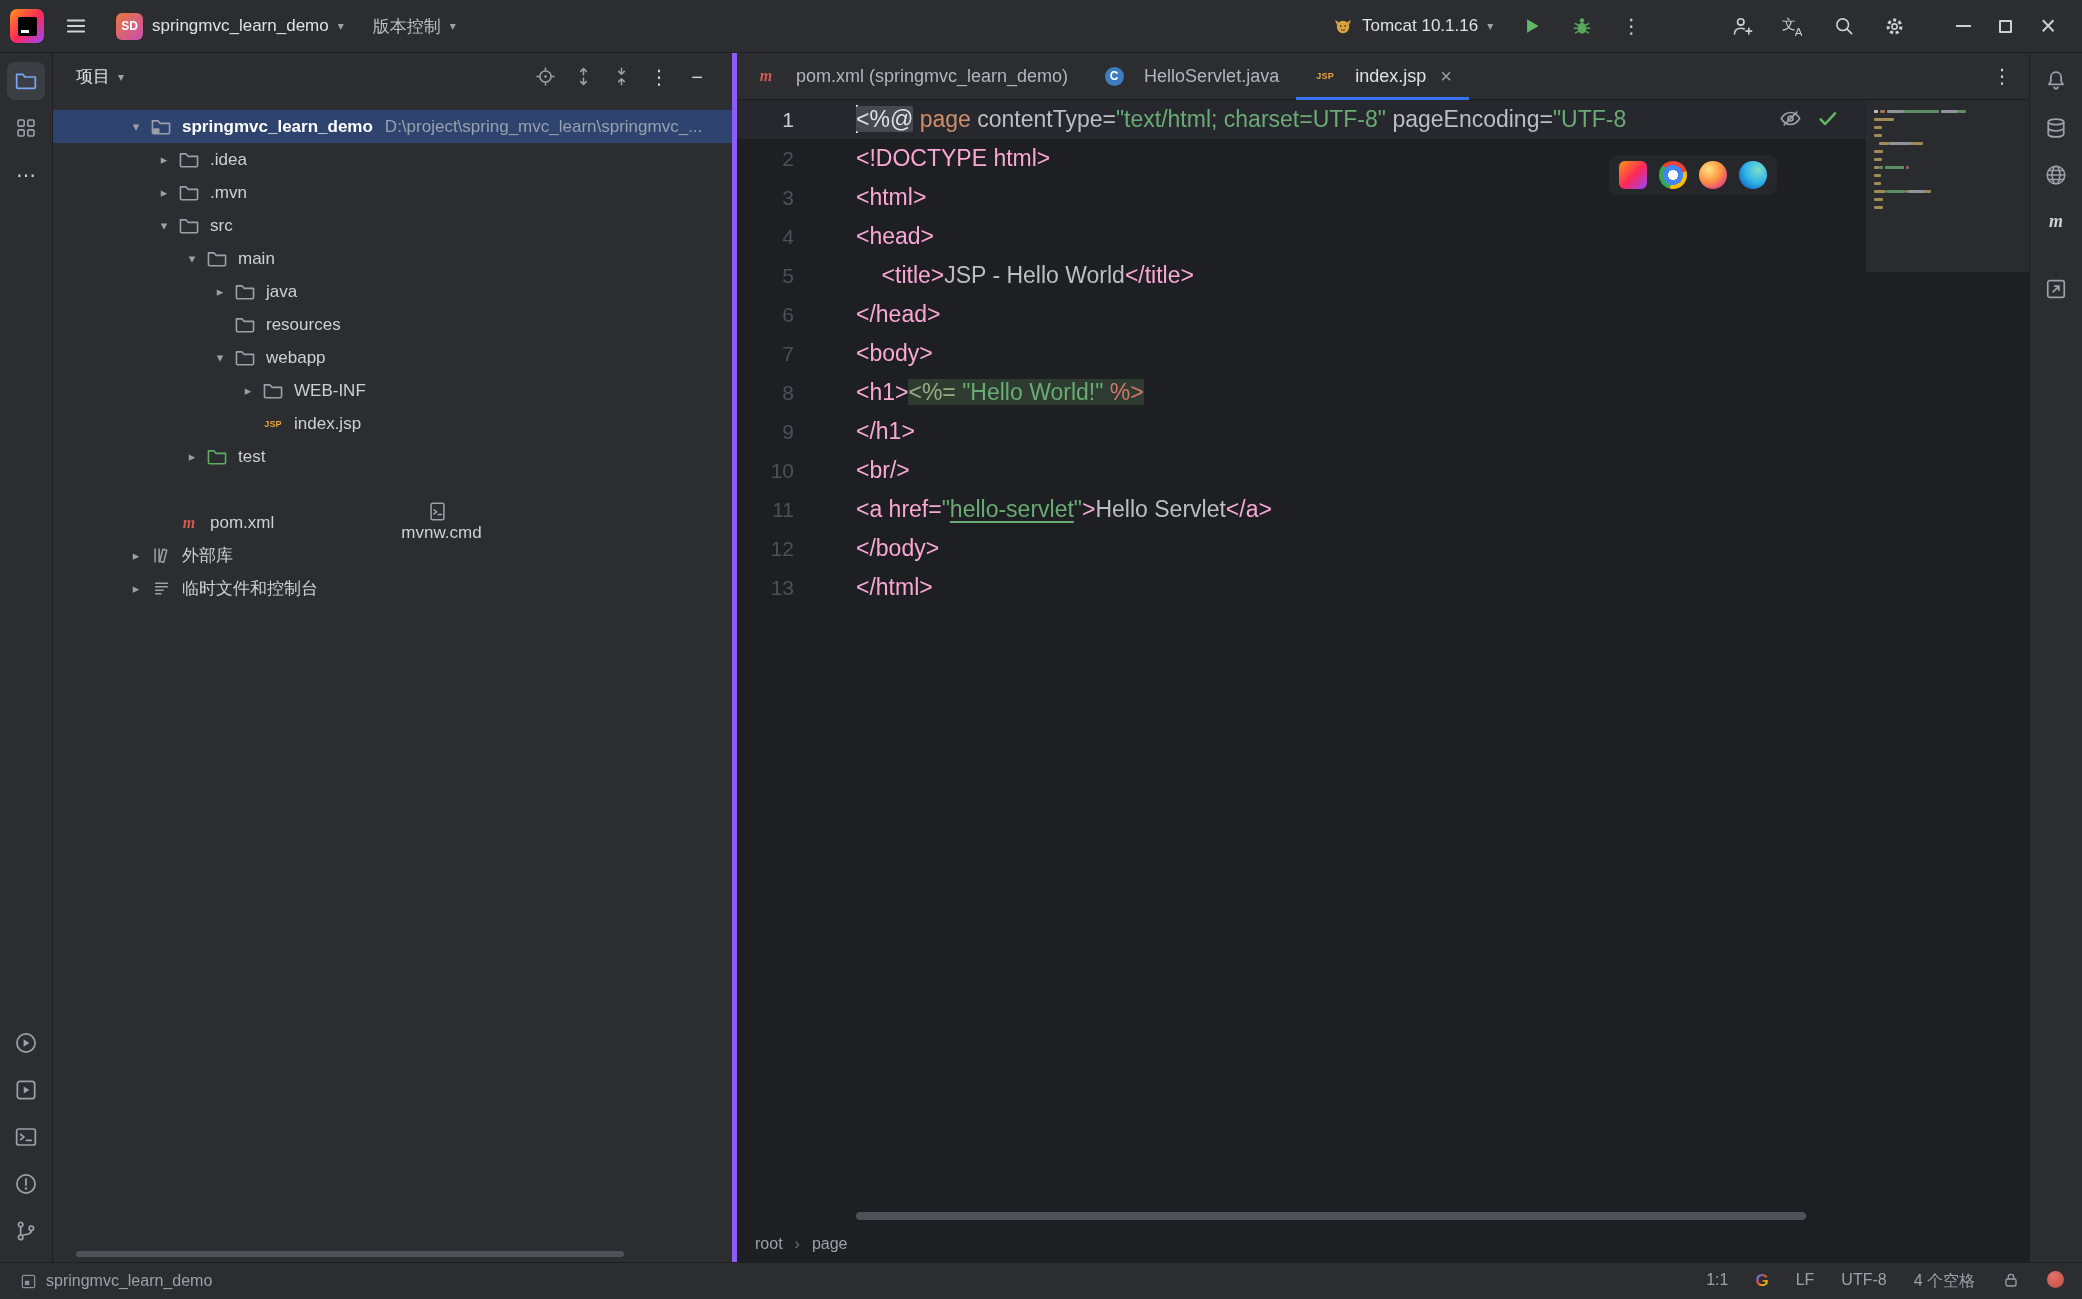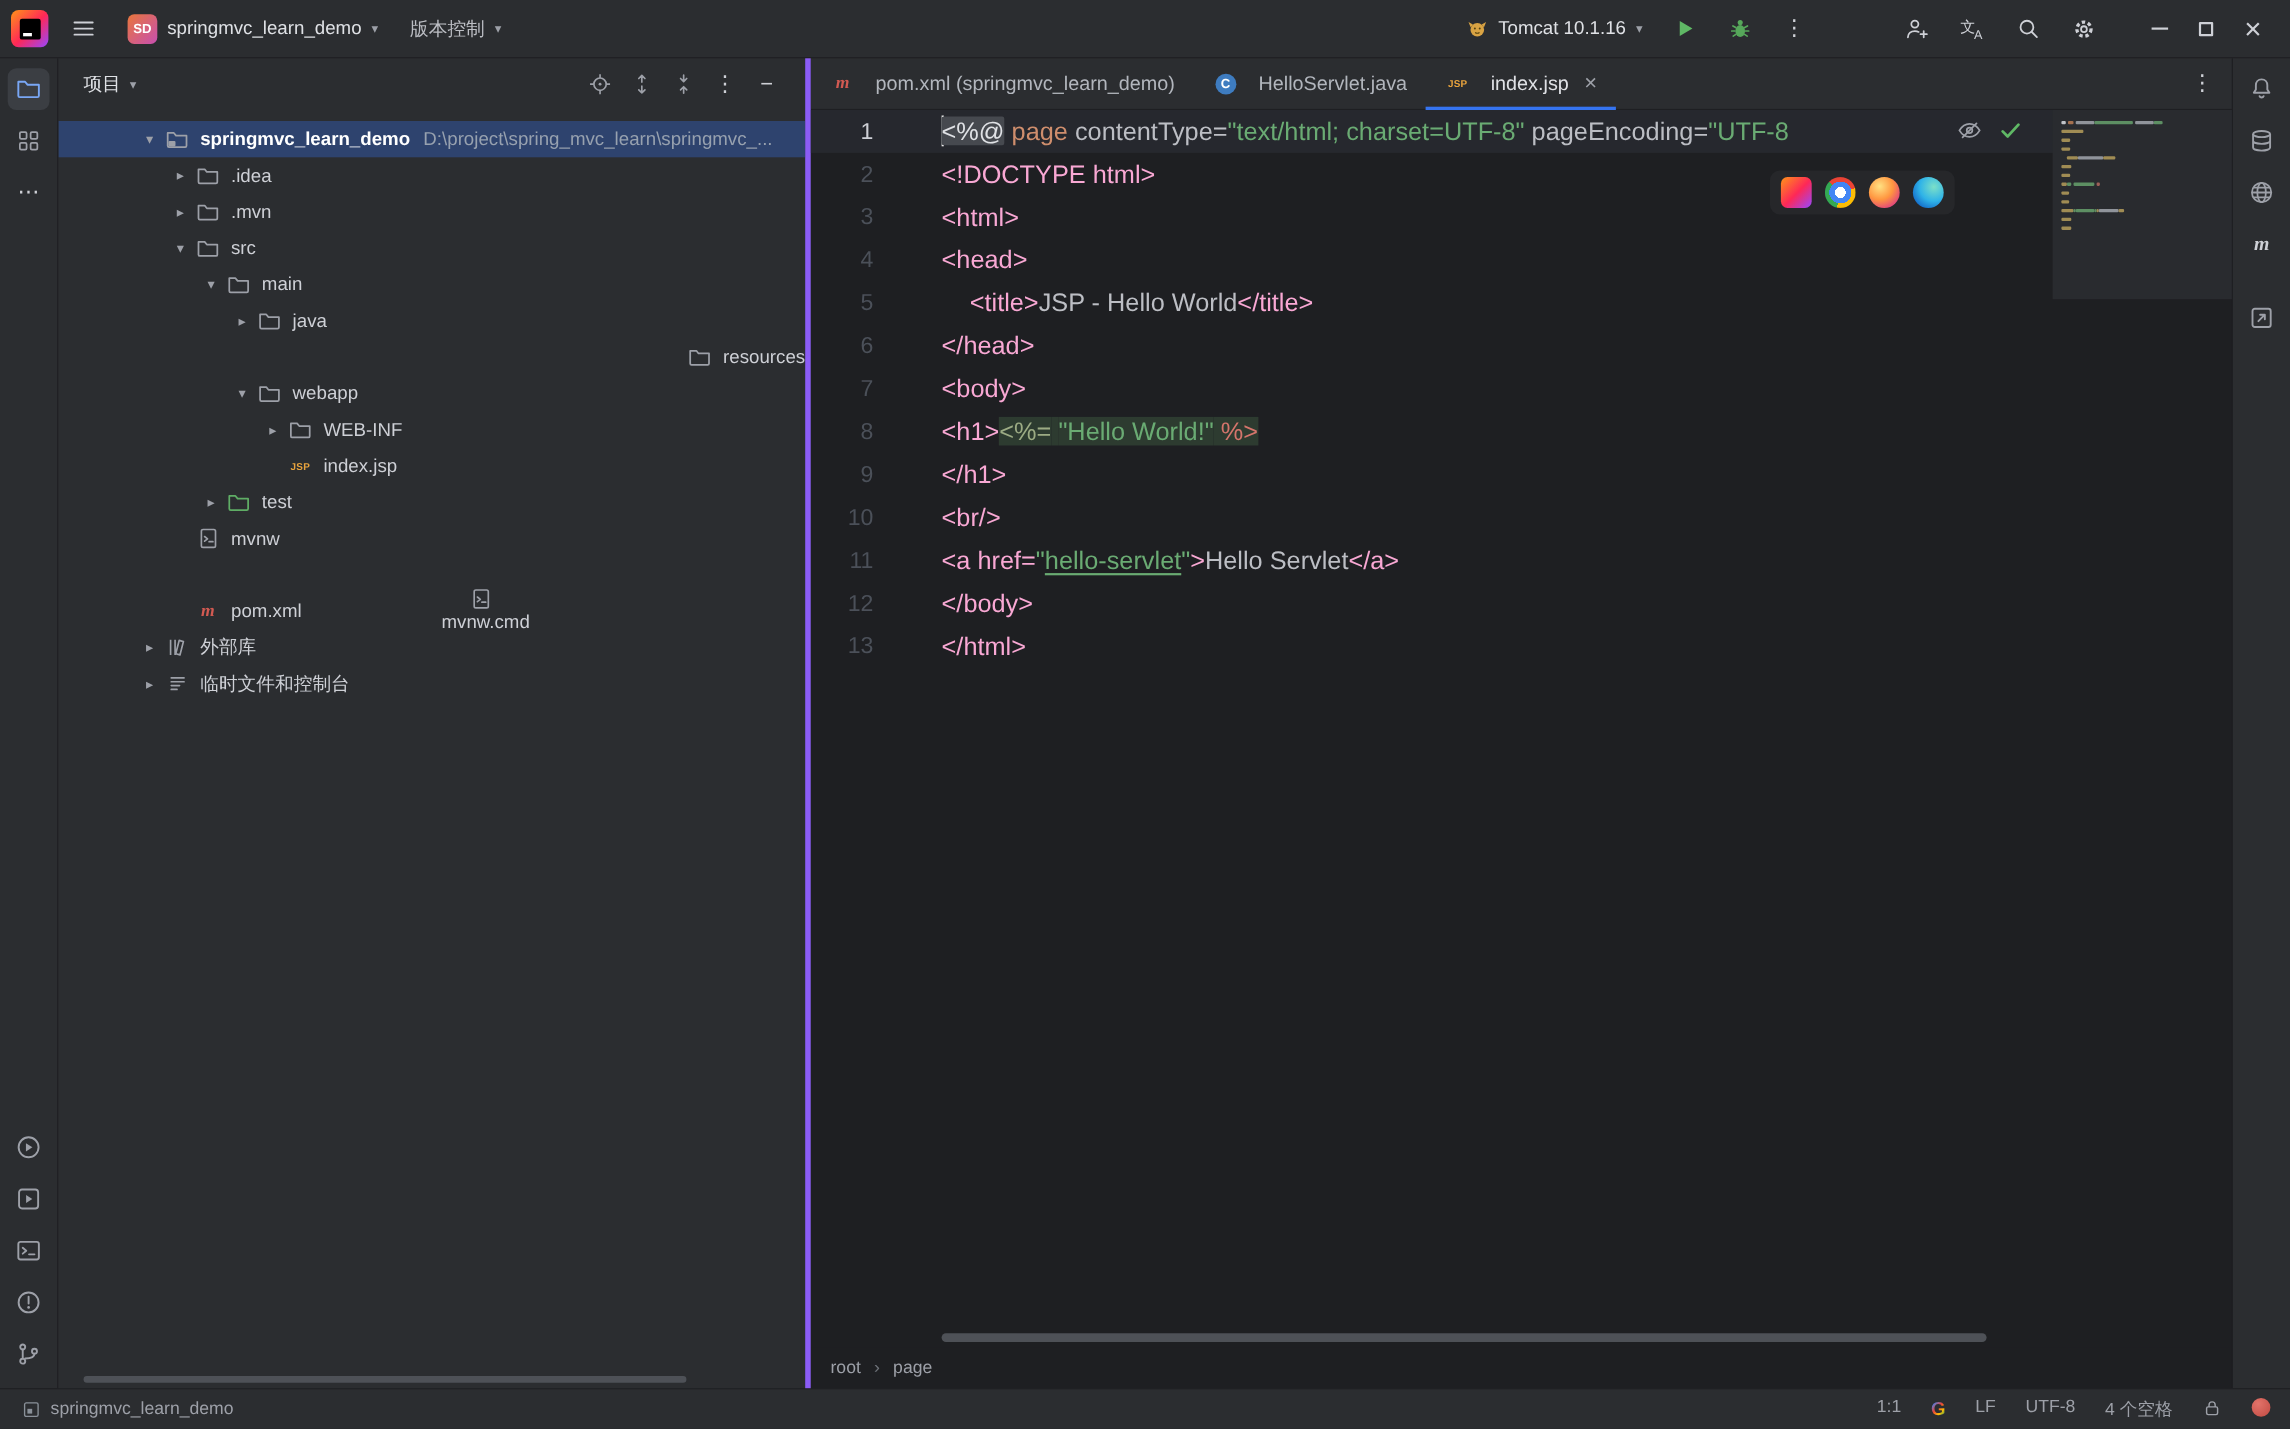--- a/index.html
+++ b/index.html
@@ -364,21 +364,21 @@
           </div>
           <div class="trow" style="padding-left: 154px;">
             <span class="tchev">▸</span>
             <span class="ticn">
               <svg width="22" height="22" viewBox="0 0 18 18" fill="none" stroke="#9da0a8" stroke-width="1.3" stroke-linejoin="round">
                 <path d="M2 4h4.6l1.6 2h7.8v7.5a1 1 0 0 1-1 1H3a1 1 0 0 1-1-1z"></path>
               </svg>
             </span>
             <span class="tlabel">java</span>
           </div>
-          <div class="trow" style="padding-left: 154px; justify-content: flex-end;">
+          <div class="trow" style="padding-left: 154px;">
             <span class="tchev"></span>
             <span class="ticn">
               <svg width="22" height="22" viewBox="0 0 18 18" fill="none" stroke="#9da0a8" stroke-width="1.3" stroke-linejoin="round">
                 <path d="M2 4h4.6l1.6 2h7.8v7.5a1 1 0 0 1-1 1H3a1 1 0 0 1-1-1z"></path>
               </svg>
             </span>
             <span class="tlabel">resources</span>
           </div>
           <div class="trow" style="padding-left: 154px;">
             <span class="tchev">▾</span>
@@ -406,30 +406,20 @@
             <span class="tlabel">index.jsp</span>
           </div>
           <div class="trow" style="padding-left: 126px;">
             <span class="tchev">▸</span>
             <span class="ticn">
               <svg width="22" height="22" viewBox="0 0 18 18" fill="none" stroke="#5fad65" stroke-width="1.3" stroke-linejoin="round">
                 <path d="M2 4h4.6l1.6 2h7.8v7.5a1 1 0 0 1-1 1H3a1 1 0 0 1-1-1z"></path>
               </svg>
             </span>
             <span class="tlabel">test</span>
-          </div>
-          <div class="trow" style="padding-left: 98px;">
-            <span class="tchev"></span>
-            <span class="ticn">
-              <svg width="21" height="21" viewBox="0 0 18 18" fill="none" stroke="#9da0a8" stroke-width="1.3" stroke-linecap="round" stroke-linejoin="round">
-                <rect x="3.5" y="2" width="11" height="14" rx="1.3"></rect>
-                <path d="M6 7.5l2.3 1.8L6 11.1M9.5 11.5h3"></path>
-              </svg>
-            </span>
-            <span class="tlabel">mvnw</span>
           </div>
           <div class="trow" style="padding-left: 98px; flex-direction: column;">
             <span class="tchev"></span>
             <span class="ticn">
               <svg width="21" height="21" viewBox="0 0 18 18" fill="none" stroke="#9da0a8" stroke-width="1.3" stroke-linecap="round" stroke-linejoin="round">
                 <rect x="3.5" y="2" width="11" height="14" rx="1.3"></rect>
                 <path d="M6 7.5l2.3 1.8L6 11.1M9.5 11.5h3"></path>
               </svg>
             </span>
             <span class="tlabel">mvnw.cmd</span>

